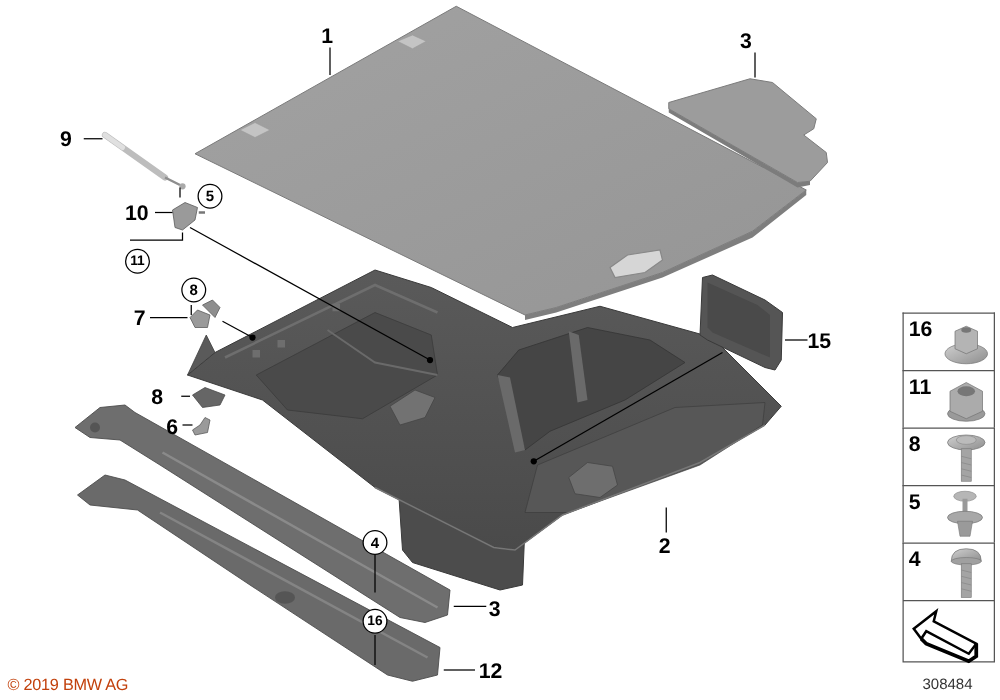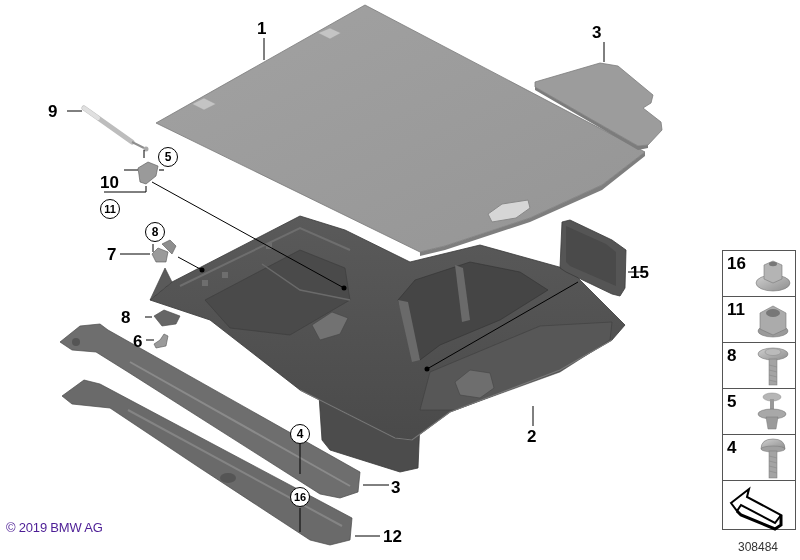--- a/index.html
+++ b/index.html
@@ -13,22 +13,22 @@
              display:flex; align-items:center; justify-content:center;
              background:#fff; box-sizing:border-box;
              font-family:"Liberation Sans", sans-serif; }
   .legend { position:absolute; left:722px; top:250px; width:74px; }
   .legend-cell { position:relative; height:46px; border:1px solid #555;
                  border-bottom:none; background:#fff; box-sizing:border-box; }
   .legend-cell:last-child { border-bottom:1px solid #555; height:50px; }
   .legend-num { position:absolute; left:4px; top:4px; font-weight:bold;
                 font-size:17px; color:#000; line-height:1; }
   .legend-cell svg { position:absolute; left:0; top:0; }
-  .copyright { position:absolute; left:6px; top:520px; font-size:13px;
-               color:#4c1d95; letter-spacing:-0.2px; }
+  .copyright { position:absolute; left:6px; top:540px; font-size:13px;
+               color:#c2410c; letter-spacing:-0.2px; }
   .diagram-id { position:absolute; left:738px; top:540px; font-size:12px;
                 color:#333;text-align:right; }
 </style>
 </head>
 <body>
 
 <div id="stage">
 
   <svg width="800" height="560" viewBox="0 0 800 560" style="position:absolute;left:0;top:0;">
     <defs>
@@ -156,25 +156,25 @@
     <circle cx="427" cy="369" r="2.5" fill="#000"></circle>
     <circle cx="202" cy="270" r="2.5" fill="#000"></circle>
   </svg>
 
   <div class="callout" style="left:257px;top:20px;">1</div>
   <div class="callout" style="left:527px;top:428px;">2</div>
   <div class="callout" style="left:391px;top:479px;">3</div>
   <div class="callout" style="left:133px;top:333px;">6</div>
   <div class="callout" style="left:107px;top:246px;">7</div>
   <div class="callout" style="left:48px;top:103px;">9</div>
-  <div class="callout" style="left:100px;top:162px;margin-top:12px;">10</div>
+  <div class="callout" style="left:100px;top:162px;">10</div>
   <div class="callout" style="left:383px;top:528px;">12</div>
   <div class="callout" style="left:121px;top:309px;">8</div>
   <div class="callout" style="left:592px;top:24px;">3</div>
-  <div class="callout" style="left:630px;top:264px;">15</div>
+  <div class="callout" style="left:646px;top:264px;">15</div>
 
   <div class="circled" style="left:290px;top:424px;">4</div>
   <div class="circled" style="left:158px;top:147px;">5</div>
   <div class="circled" style="left:145px;top:222px;">8</div>
   <div class="circled" style="left:100px;top:199px;font-size:11px;">11</div>
   <div class="circled" style="left:290px;top:487px;font-size:11px;">16</div>
 
   <div class="legend">
     <div class="legend-cell">
       <span class="legend-num">16</span>

